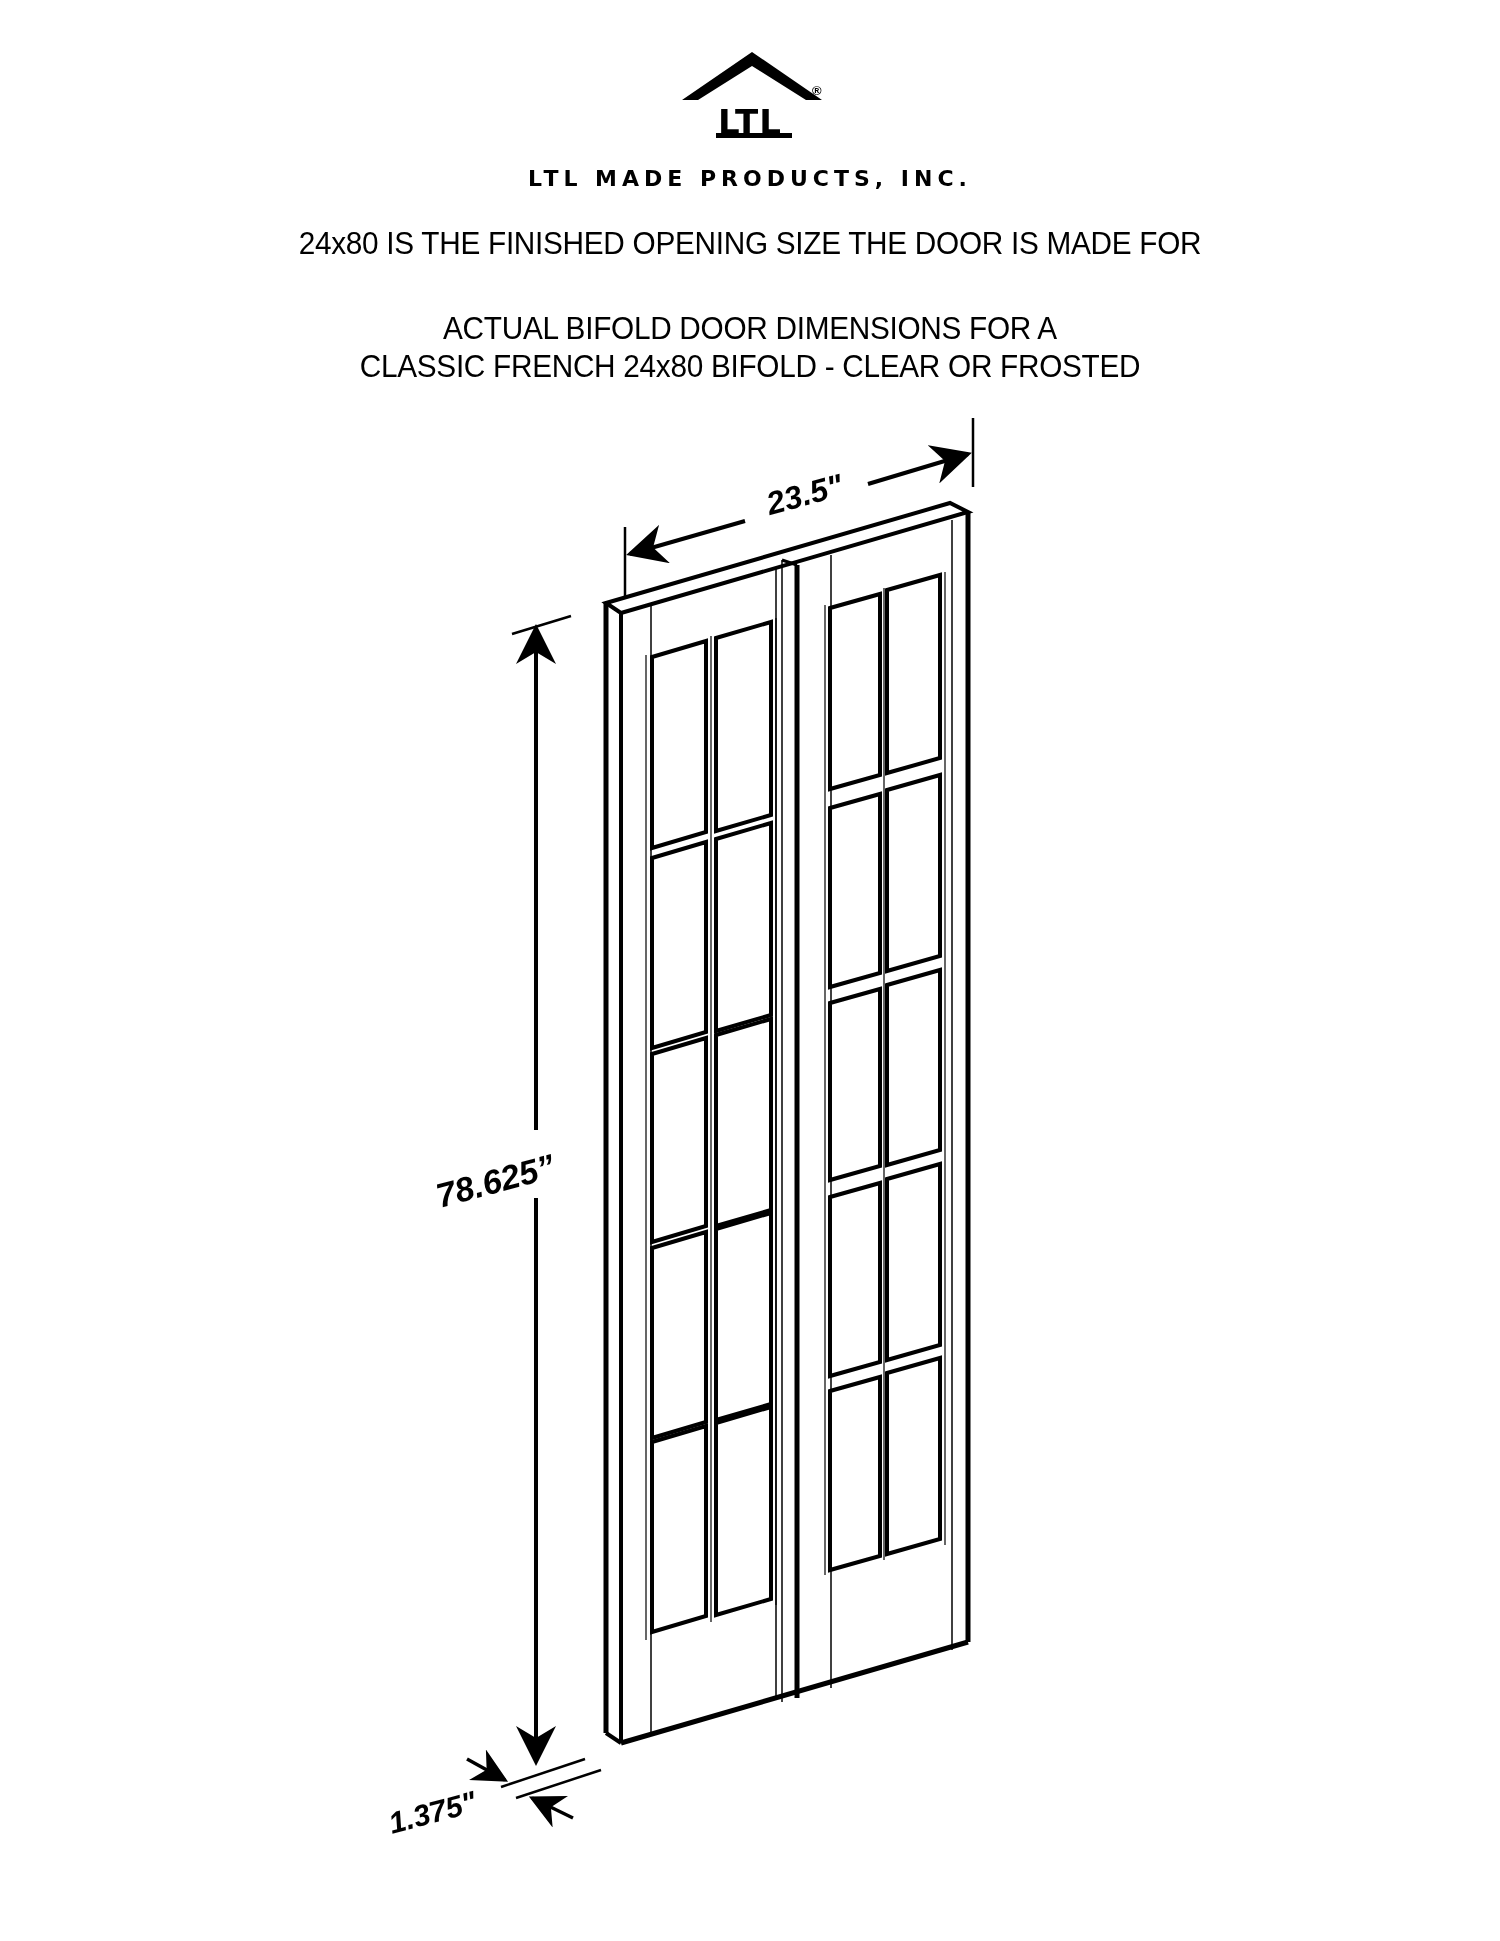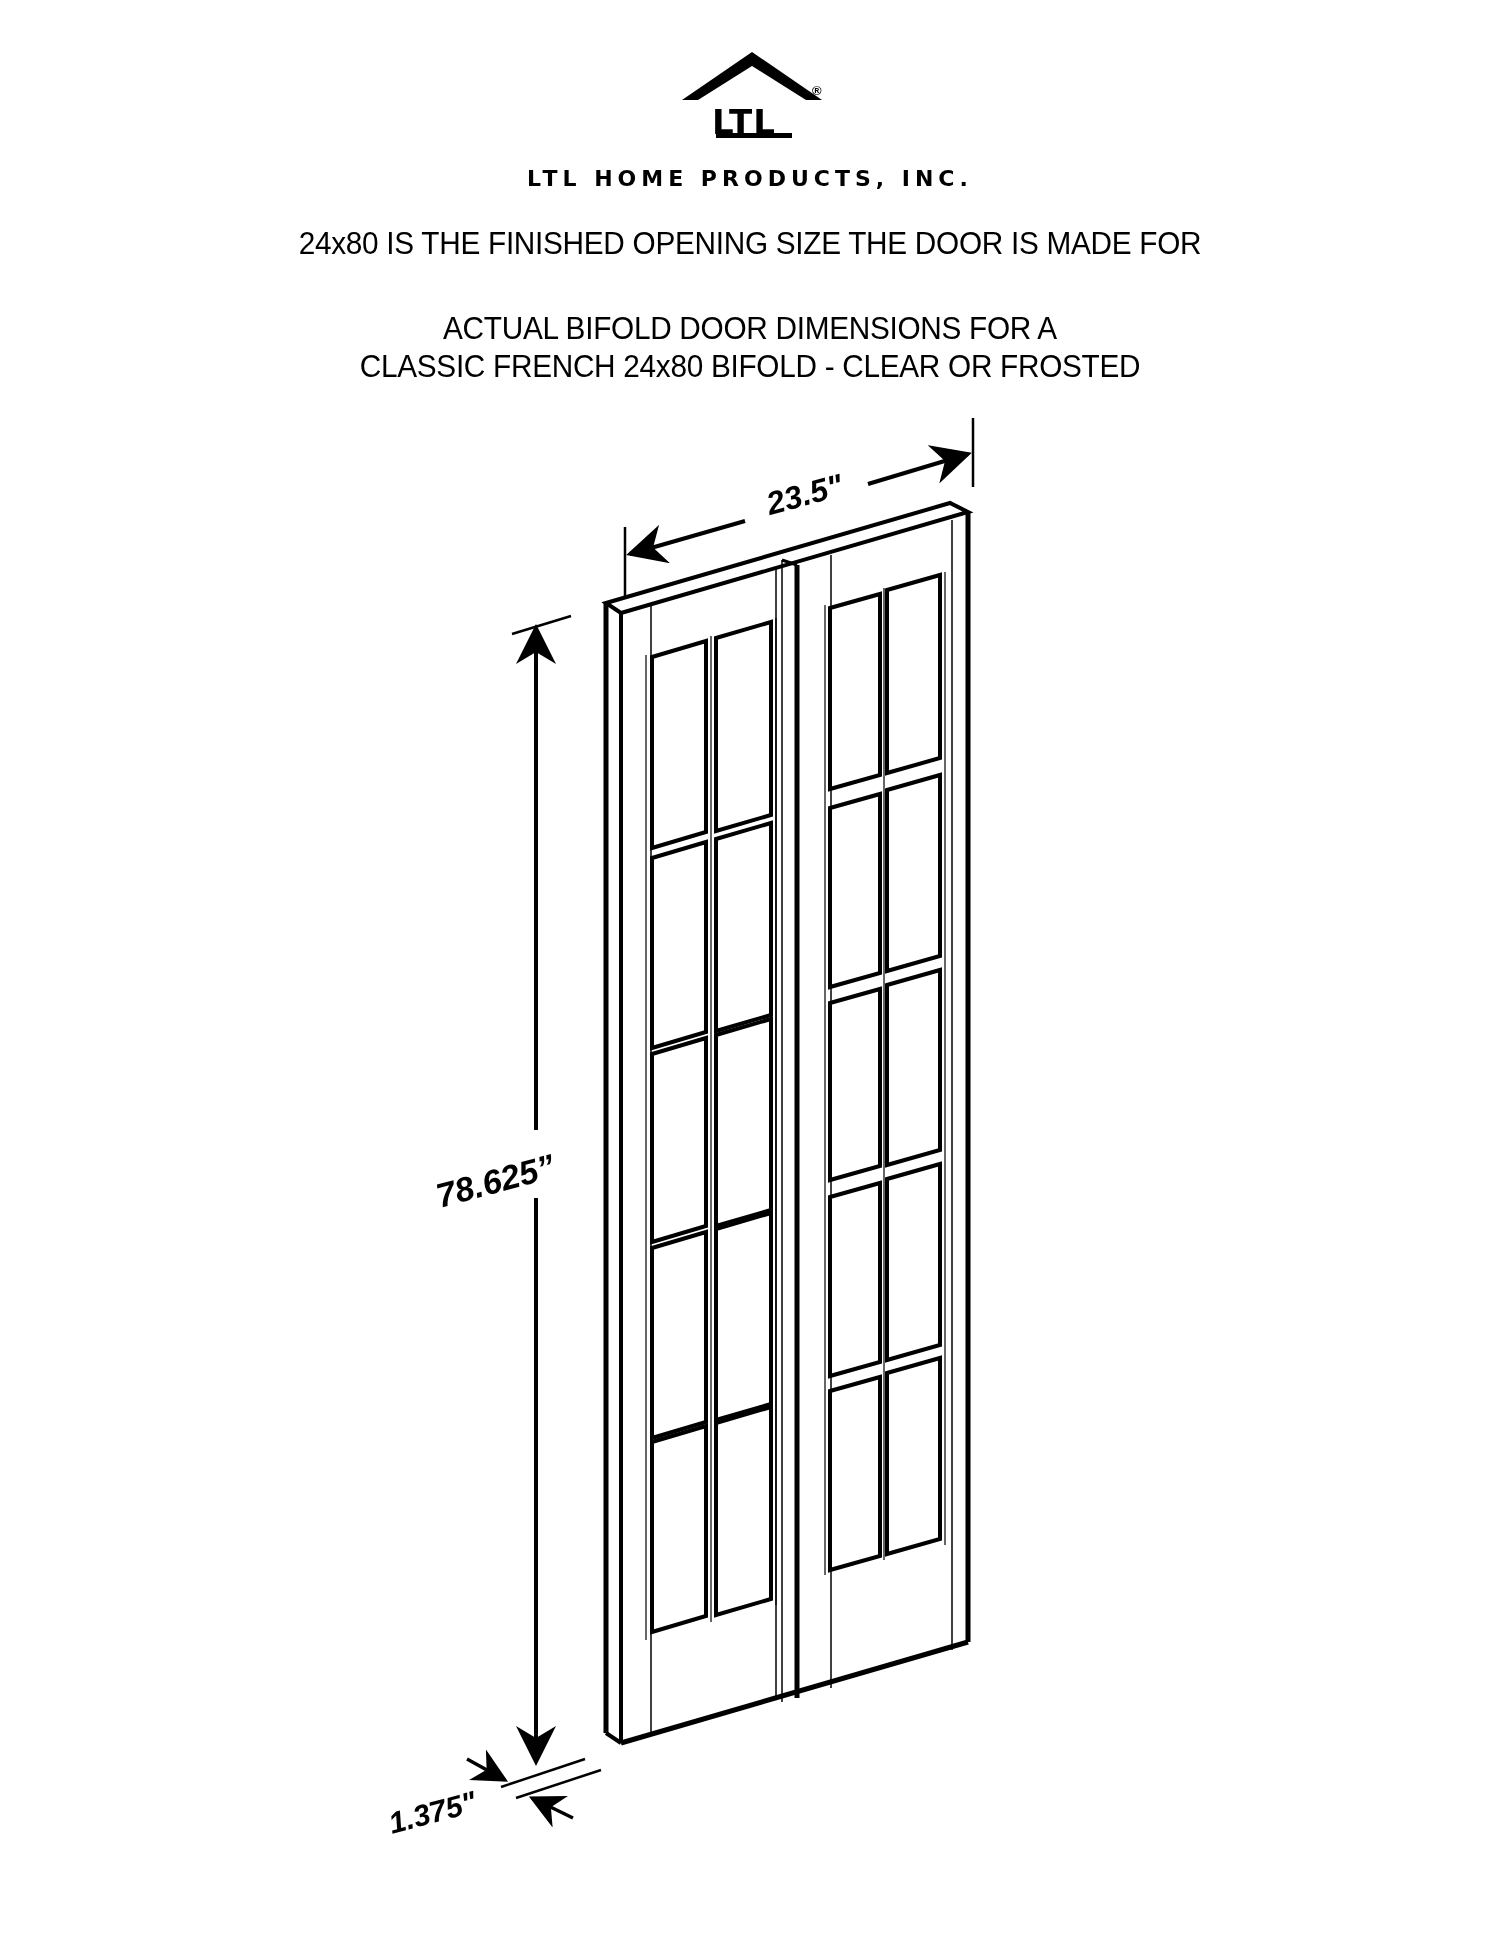--- a/index.html
+++ b/index.html
@@ -1,19 +1,19 @@
 <!DOCTYPE html>
 <html><head>
 <meta charset="utf-8">
 <style>
   html, body { margin: 0; padding: 0; background: #ffffff; }
   body { width: 1500px; height: 1941px; position: relative; overflow: hidden; font-family: "Liberation Sans", sans-serif; color: #000; }
   .logo { position: absolute; left: 0; top: 0; width: 1500px; }
   .logo-roof { position: absolute; left: 682px; top: 52px; }
-  .logo-mark { position: absolute; left: 712px; top: 105px; width: 76px; text-align: left; font-family: "DejaVu Sans", sans-serif; font-weight: 900; font-size: 34px; letter-spacing: 1px; line-height: 1; }
+  .logo-mark { position: absolute; left: 712px; top: 105px; width: 76px; text-align: center; font-family: "DejaVu Sans", sans-serif; font-weight: 900; font-size: 34px; letter-spacing: 1px; line-height: 1; }
   .logo-underline { position: absolute; left: 716px; top: 133px; width: 76px; height: 5px; background: #000; }
   .logo-reg { position: absolute; left: 812px; top: 83px; font-size: 13px; font-weight: bold; }
   .company { position: absolute; left: 0; width: 1500px; top: 166px; text-align: center; font-family: "DejaVu Sans", sans-serif; font-weight: 900; font-size: 22px; letter-spacing: 5px; }
   .line { position: absolute; left: 0; width: 1500px; text-align: center; font-family: "Liberation Sans", sans-serif; font-size: 31px; letter-spacing: -0.3px; transform: scaleX(0.96); transform-origin: center; }
   .line1 { top: 226px; }
   .line2 { top: 311px; }
   .line3 { top: 349px; }
   svg.drawing { position: absolute; left: 0; top: 0; }
   .dim-label { font-family: "Liberation Sans", sans-serif; font-weight: bold; font-style: italic; }
 </style>
@@ -22,21 +22,21 @@
 
 <div class="logo">
   <svg class="logo-roof" width="140" height="50" viewBox="0 0 140 50">
     <polygon points="0,48 70,0 140,48 124,48 70,14 16,48" fill="#000"></polygon>
   </svg>
   <div class="logo-reg">®</div>
   <div class="logo-mark">LTL</div>
   <div class="logo-underline"></div>
 </div>
 
-<div class="company">LTL HOME PRODUCTS, INC.</div>
+<div class="company">LTL MADE PRODUCTS, INC.</div>
 <div class="line line1">24x80 IS THE FINISHED OPENING SIZE THE DOOR IS MADE FOR</div>
 <div class="line line2">ACTUAL BIFOLD DOOR DIMENSIONS FOR A</div>
 <div class="line line3">CLASSIC FRENCH 24x80 BIFOLD - CLEAR OR FROSTED</div>
 
 <svg class="drawing" width="1500" height="1941" viewBox="0 0 1500 1941">
   <defs>
     <marker id="arrow" markerWidth="10" markerHeight="10" refX="9" refY="5" orient="auto" markerUnits="strokeWidth">
       <path d="M0,0 L10,5 L0,10 L3,5 z" fill="#000"></path>
     </marker>
   </defs>

